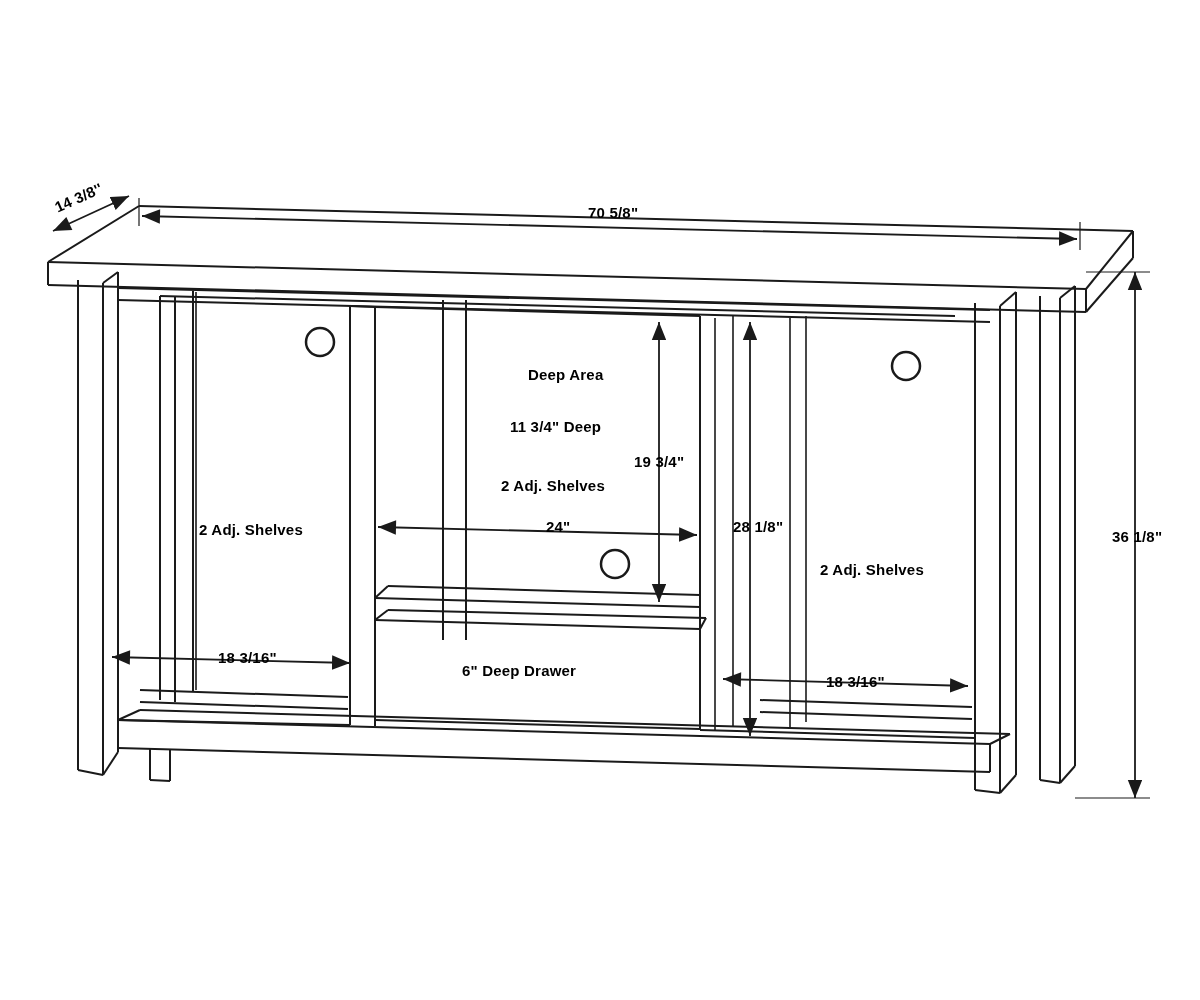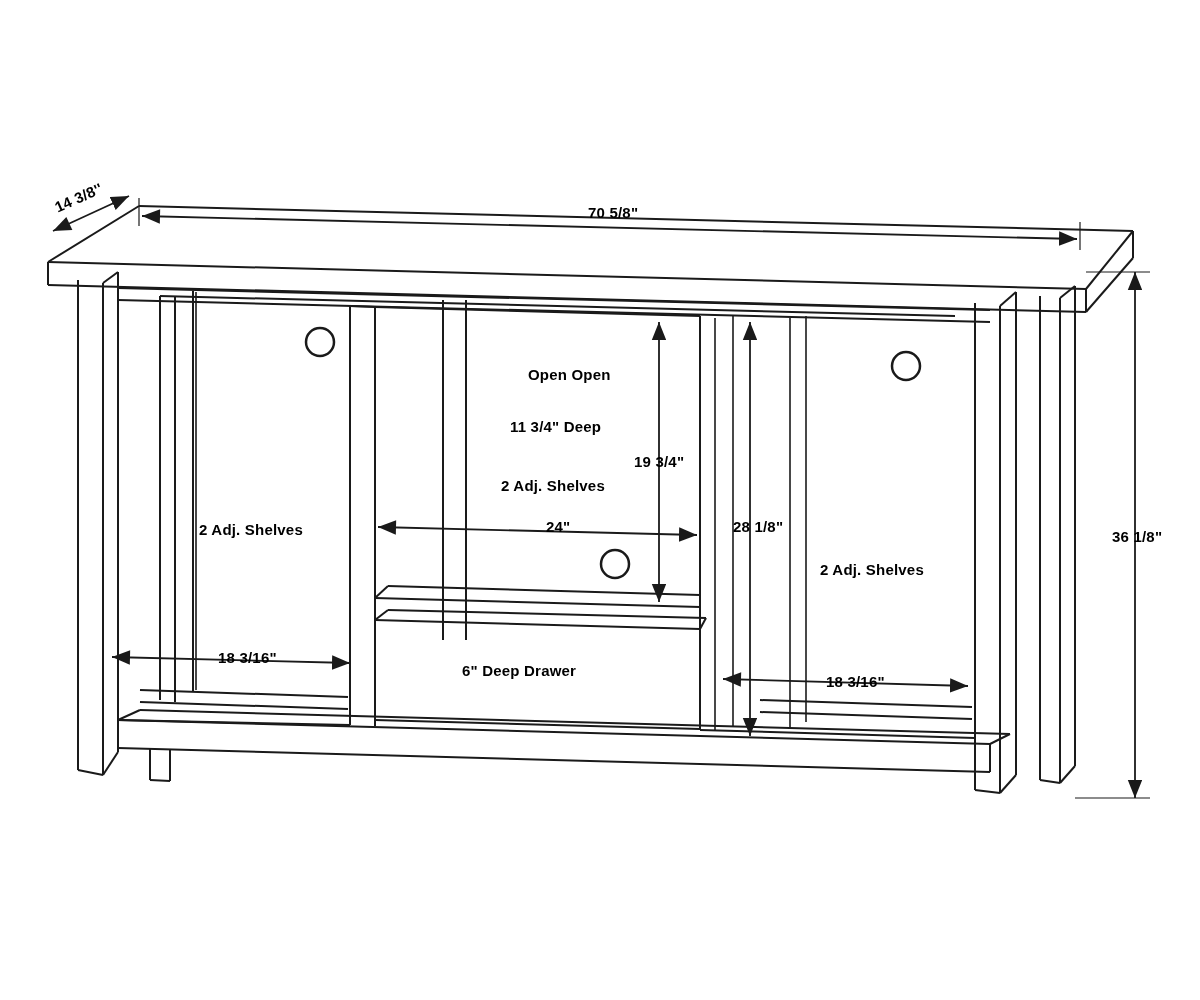--- a/index.html
+++ b/index.html
@@ -191,21 +191,21 @@
 
     </g>
   </svg>
 
   <div class="lbl" style="left:588px; top:204px;">70 5/8"</div>
 
   <div class="lbl rot-left" style="left:52px; top:200px; transform: rotate(-24deg);">14 3/8''</div>
 
   <div class="lbl" style="left:1112px; top:528px;">36 1/8"</div>
 
-  <div class="lbl" style="left:528px; top:366px;">Open Open</div>
+  <div class="lbl" style="left:528px; top:366px;">Deep Area</div>
   <div class="lbl" style="left:510px; top:418px;">11 3/4" Deep</div>
   <div class="lbl" style="left:501px; top:477px;">2 Adj. Shelves</div>
 
   <div class="lbl" style="left:634px; top:453px;">19 3/4"</div>
 
   <div class="lbl" style="left:733px; top:518px;">28 1/8"</div>
 
   <div class="lbl" style="left:546px; top:518px;">24"</div>
 
   <div class="lbl" style="left:199px; top:521px;">2 Adj. Shelves</div>

